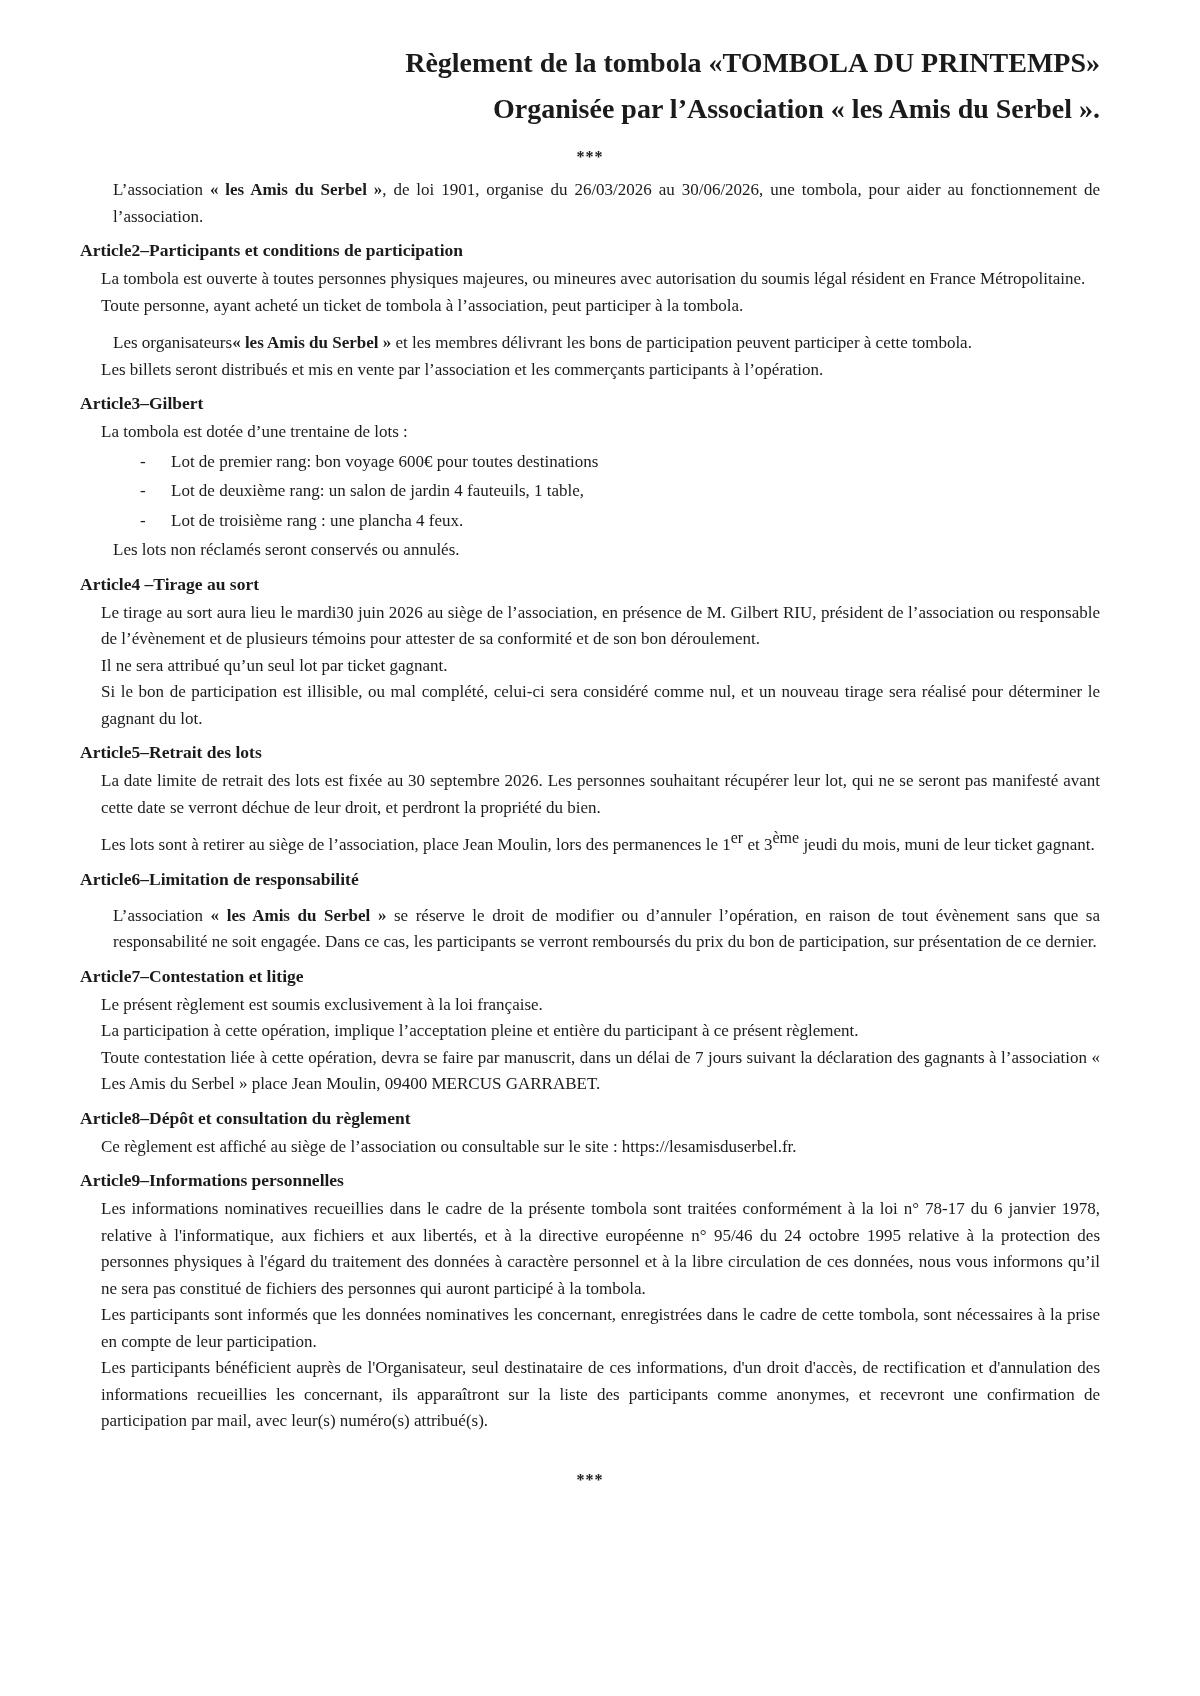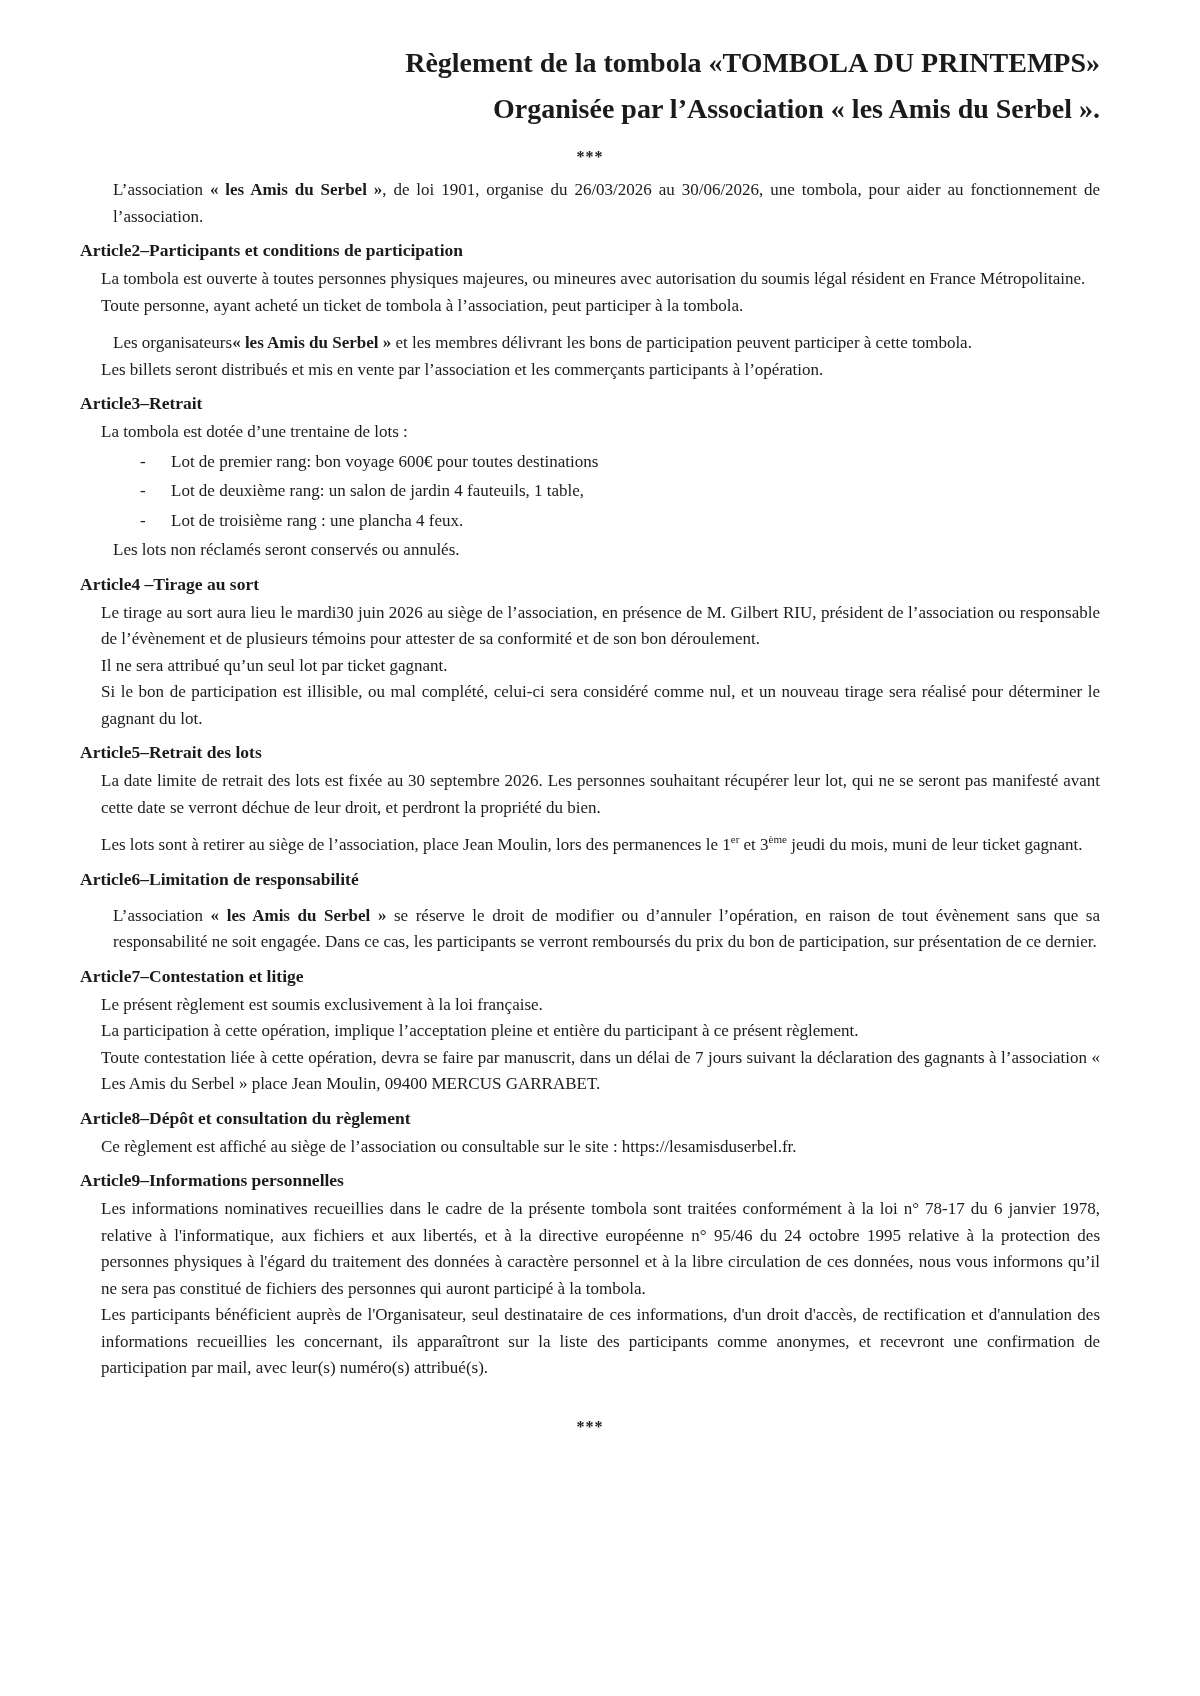--- a/index.html
+++ b/index.html
@@ -12,42 +12,42 @@
   .sep-top{text-align:center;font-weight:bold;font-size:16px;margin-top:16px;margin-bottom:2px;letter-spacing:1px;}
   .sep-bottom{text-align:center;font-weight:bold;font-size:16px;margin-top:36px;letter-spacing:1px;}
   h2.article-heading{font-size:17.5px;line-height:26px;margin:7px 0 3px 0;font-weight:bold;}
   p.para{font-size:17px;line-height:26.5px;margin:0 0 0 21px;text-align:justify;text-justify:inter-word;}
   p.indent-lg{margin-left:33px;}
   p.gap{margin-top:11px;}
   .bullets{margin:3px 0 3px 60px;}
   .bullet-row{display:flex;font-size:17px;line-height:26.5px;margin:3px 0;}
   .bullet-dash{width:31px;flex:none;}
   b{font-weight:bold;}
-  sup{font-size:11px;line-height:0;}
+  sup{font-size:16px;line-height:0;}
 </style>
 </head>
 <body>
 
 <div class="page">
   <div class="title">Règlement de la tombola «TOMBOLA DU PRINTEMPS»</div>
   <div class="title">Organisée par l’Association « les Amis du Serbel ».</div>
   <div class="sep-top">***</div>
   <div>
       <section class="article">
         <p class="para indent-lg gap"><span>L’association </span><b>« les Amis du Serbel »</b><span>, de loi 1901, organise du 26/03/2026 au 30/06/2026, une tombola, pour aider au fonctionnement de l’association.</span></p>
       </section>
       <section class="article">
         <h2 class="article-heading">Article2–Participants et conditions de participation</h2>
         <p class="para"><span>La tombola est ouverte à toutes personnes physiques majeures, ou mineures avec autorisation du soumis légal résident en France Métropolitaine.</span></p>
         <p class="para"><span>Toute personne, ayant acheté un ticket de tombola à l’association, peut participer à la tombola.</span></p>
         <p class="para indent-lg gap"><span>Les organisateurs</span><b>« les Amis du Serbel »</b><span> et les membres délivrant les bons de participation peuvent participer à cette tombola.</span></p>
         <p class="para"><span>Les billets seront distribués et mis en vente par l’association et les commerçants participants à l’opération.</span></p>
       </section>
       <section class="article">
-        <h2 class="article-heading">Article3–Retrait</h2>
+        <h2 class="article-heading">Article3–Gilbert</h2>
         <p class="para"><span>La tombola est dotée d’une trentaine de lots :</span></p>
         <div class="bullets">
           <div class="bullet-row">
             <span class="bullet-dash">-</span>
             <span><span>Lot de premier rang: bon voyage 600€ pour toutes destinations</span></span>
           </div>
           <div class="bullet-row">
             <span class="bullet-dash">-</span>
             <span><span>Lot de deuxième rang: un salon de jardin 4 fauteuils, 1 table,</span></span>
           </div>
@@ -79,17 +79,18 @@
         <p class="para"><span>La participation à cette opération, implique l’acceptation pleine et entière du participant à ce présent règlement.</span></p>
         <p class="para"><span>Toute contestation liée à cette opération, devra se faire par manuscrit, dans un délai de 7 jours suivant la déclaration des gagnants à l’association « Les Amis du Serbel » place Jean Moulin, 09400 MERCUS GARRABET.</span></p>
       </section>
       <section class="article">
         <h2 class="article-heading">Article8–Dépôt et consultation du règlement</h2>
         <p class="para"><span>Ce règlement est affiché au siège de l’association ou consultable sur le site : https://lesamisduserbel.fr.</span></p>
       </section>
       <section class="article">
         <h2 class="article-heading">Article9–Informations personnelles</h2>
         <p class="para"><span>Les informations nominatives recueillies dans le cadre de la présente tombola sont traitées conformément à la loi n° 78-17 du 6 janvier 1978, relative à l'informatique, aux fichiers et aux libertés, et à la directive européenne n° 95/46 du 24 octobre 1995 relative à la protection des personnes physiques à l'égard du traitement des données à caractère personnel et à la libre circulation de ces données, nous vous informons qu’il ne sera pas constitué de fichiers des personnes qui auront participé à la tombola.</span></p>
+        <p class="para"><span>Les participants sont informés que les données nominatives les concernant, enregistrées dans le cadre de cette tombola, sont nécessaires à la prise en compte de leur participation.</span></p>
         <p class="para"><span>Les participants bénéficient auprès de l'Organisateur, seul destinataire de ces informations, d'un droit d'accès, de rectification et d'annulation des informations recueillies les concernant, ils apparaîtront sur la liste des participants comme anonymes, et recevront une confirmation de participation par mail, avec leur(s) numéro(s) attribué(s).</span></p>
       </section>
     </div>
   <div class="sep-bottom">***</div>
 </div>
 
 </body></html>

